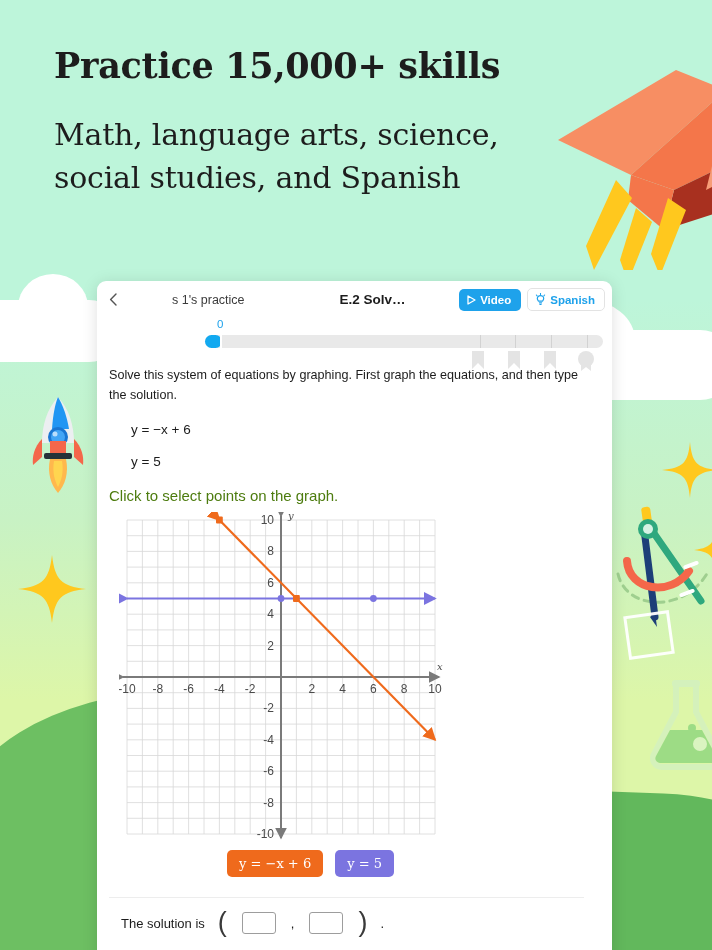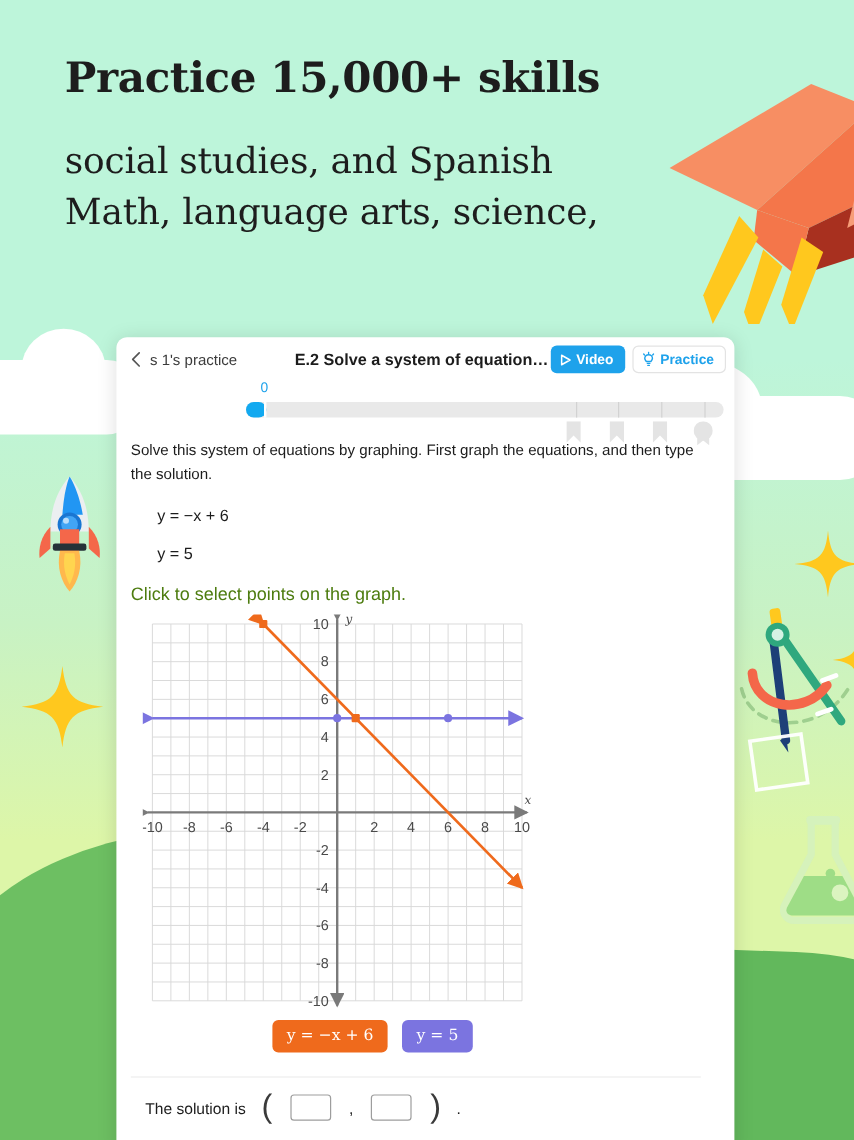--- a/index.html
+++ b/index.html
@@ -79,34 +79,35 @@
   
   .card {
     position: absolute; left: 97px; top: 281px; width: 515px; height: 680px;
     background: #ffffff; border-radius: 9px 9px 0 0;
     box-shadow: 0 2px 16px rgba(0,0,0,.13);
     z-index: 4; overflow: hidden;
   }
   .topbar {
     height: 37px; display: flex; align-items: center; padding: 0 7px 0 8px;
     position: relative;
+    gap: 47px;
   }
   .back-chev {
     width: 16px; height: 16px; display: flex; align-items: center; justify-content: center;
     color: #555; flex: none; cursor: pointer;
   }
   .back-label {
     font-size: 12.5px; color: #3b3b3b; margin-left: 4px; white-space: nowrap;
     flex: none;
   }
   .skill-title {
     font-size: 13.5px; font-weight: 700; color: #1c1c1c; margin-left: 48px;
     white-space: nowrap; overflow: hidden; text-overflow: ellipsis; flex: 1 1 auto;
   }
-  .topbtns { display: flex; gap: 6px; flex: none; }
+  .topbtns { display: flex; align-items: center; gap: 6px; flex: none; }
   .btn-video {
     display: flex; align-items: center; gap: 4px;
     background: #1ea2eb; color: #fff; font-size: 11.5px; font-weight: 600;
     border-radius: 5px; padding: 5px 10px 5px 8px; cursor: pointer; border: none;
   }
   .btn-example {
     display: flex; align-items: center; gap: 4px;
     background: #fff; color: #1ea2eb; font-size: 11.5px; font-weight: 600;
     border: 1px solid #e3e3e3; border-radius: 5px; padding: 4px 9px 4px 7px;
     cursor: pointer;
@@ -261,22 +262,22 @@
       <path d="M28 3 L37 12 L16 33 L6 36 L9 26Z" fill="#29a8e0"></path>
       <path d="M9 26 L16 33 L6 36Z" fill="#1f8fc4"></path>
       <path d="M28 3 L37 12 L33 16 L24 7Z" fill="#56bfe8"></path>
     </svg>
   </div>
 </div>
 
 <div class="headline-wrap">
   <div class="h1">Practice 15,000+ skills</div>
   <div class="h2">
+    <div>Math, language arts, science,</div>
     <div>social studies, and Spanish</div>
-    <div>Math, language arts, science,</div>
   </div>
 </div>
 
 <div class="card">
 
   <div class="topbar">
     <div class="back-chev">
       <svg width="8" height="13" viewBox="0 0 8 13">
         <path d="M7 1 L1.6 6.5 L7 12" stroke="#555" stroke-width="1.4" fill="none" stroke-linecap="round" stroke-linejoin="round"></path>
       </svg>
@@ -294,21 +295,21 @@
       </div>
       <div class="btn-example">
         <span>
           <svg width="11" height="13" viewBox="0 0 11 13" style="display:block">
             <path d="M5.5 2.6 C3.6 2.6 2.3 4 2.3 5.6 C2.3 6.8 3.1 7.5 3.6 8.2 L7.4 8.2 C7.9 7.5 8.7 6.8 8.7 5.6 C8.7 4 7.4 2.6 5.5 2.6Z" fill="none" stroke="#1ea2eb" stroke-width="1.2"></path>
             <rect x="3.8" y="9.2" width="3.4" height="1.2" rx="0.6" fill="#1ea2eb"></rect>
             <rect x="4.3" y="11" width="2.4" height="1.1" rx="0.55" fill="#1ea2eb"></rect>
             <path d="M5.5 0.4 L5.5 1.5 M1.4 2 L2.1 2.8 M9.6 2 L8.9 2.8" stroke="#1ea2eb" stroke-width="1.1" stroke-linecap="round"></path>
           </svg>
         </span>
-        <span>Practice</span>
+        <span>Spanish</span>
       </div>
     </div>
   </div>
 
   <div class="progress-zone">
     <div class="score-num">0</div>
     <div class="track">
       <div class="fill" style="width: 17px;"></div>
       <div class="seg" style="left:69%"></div>
       <div class="seg" style="left:78%"></div>

